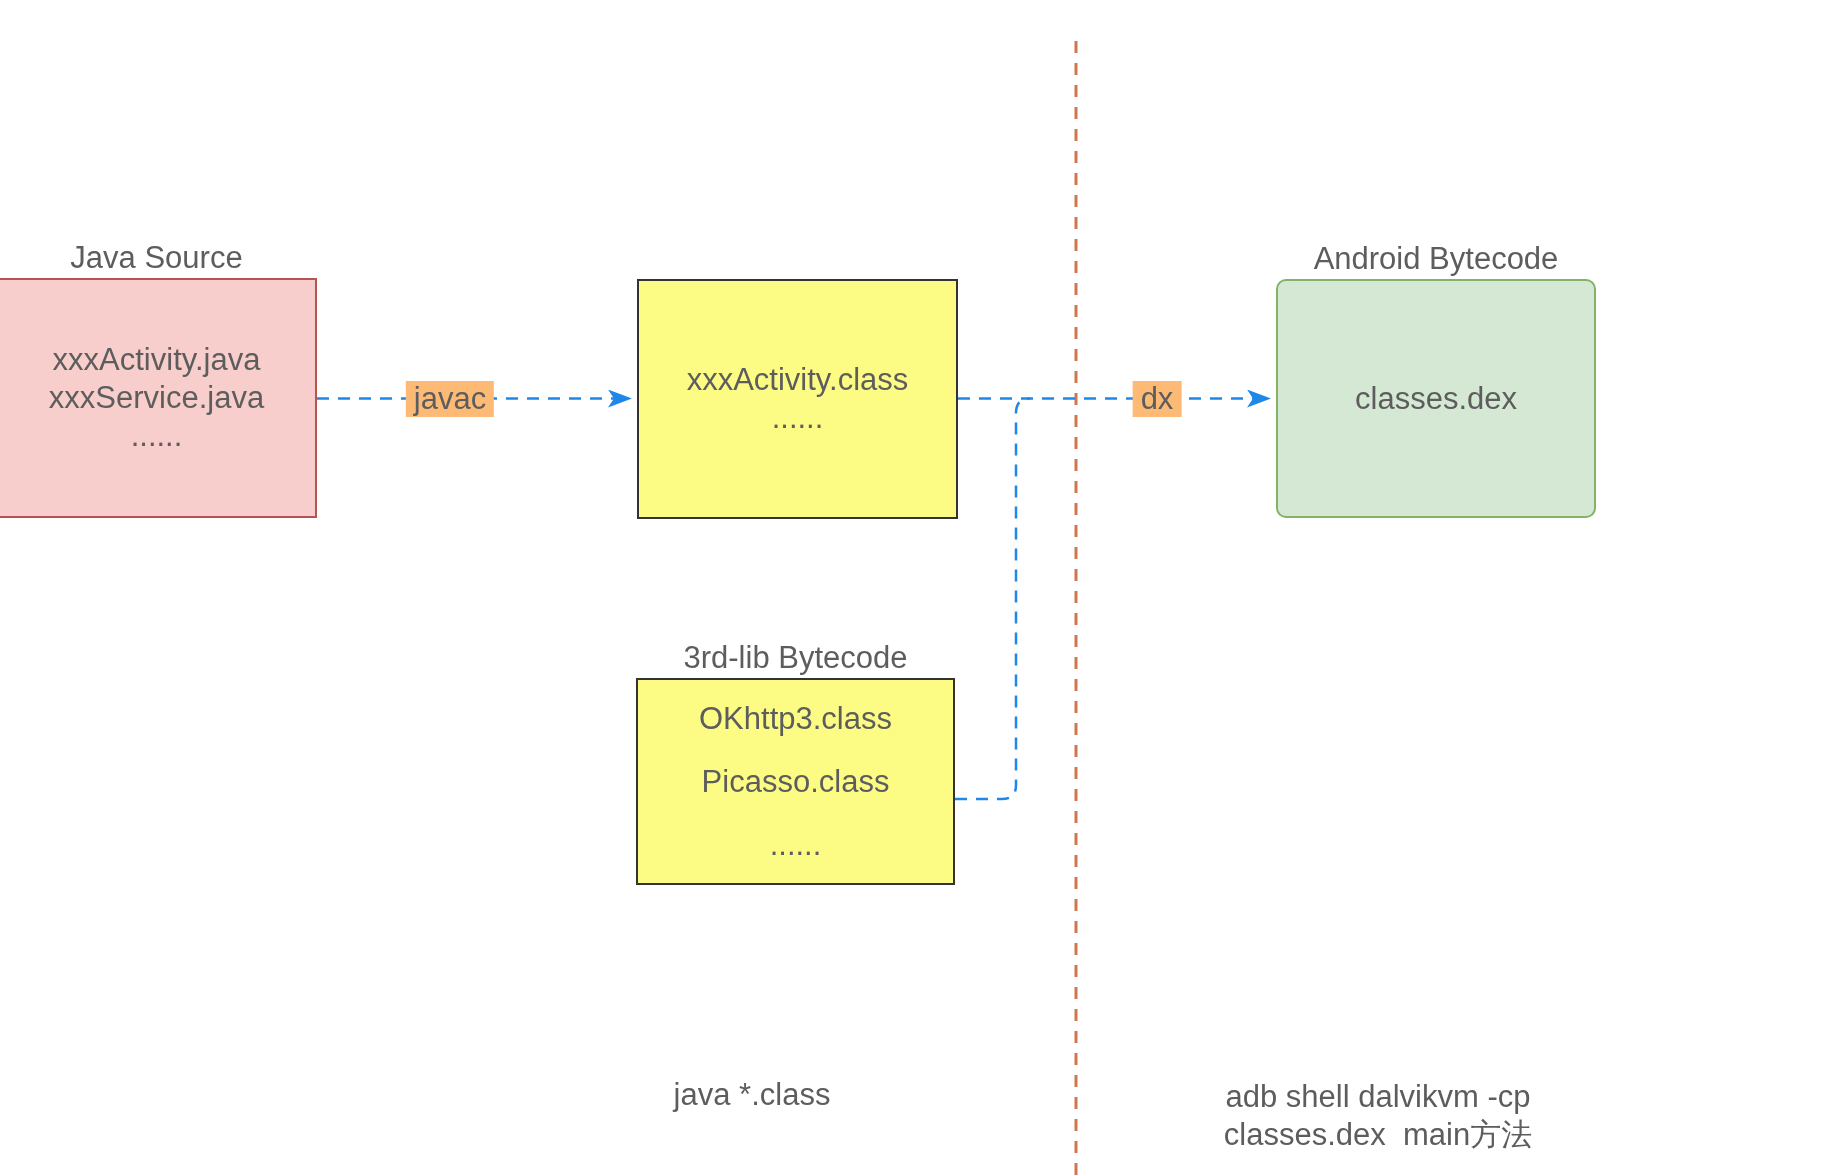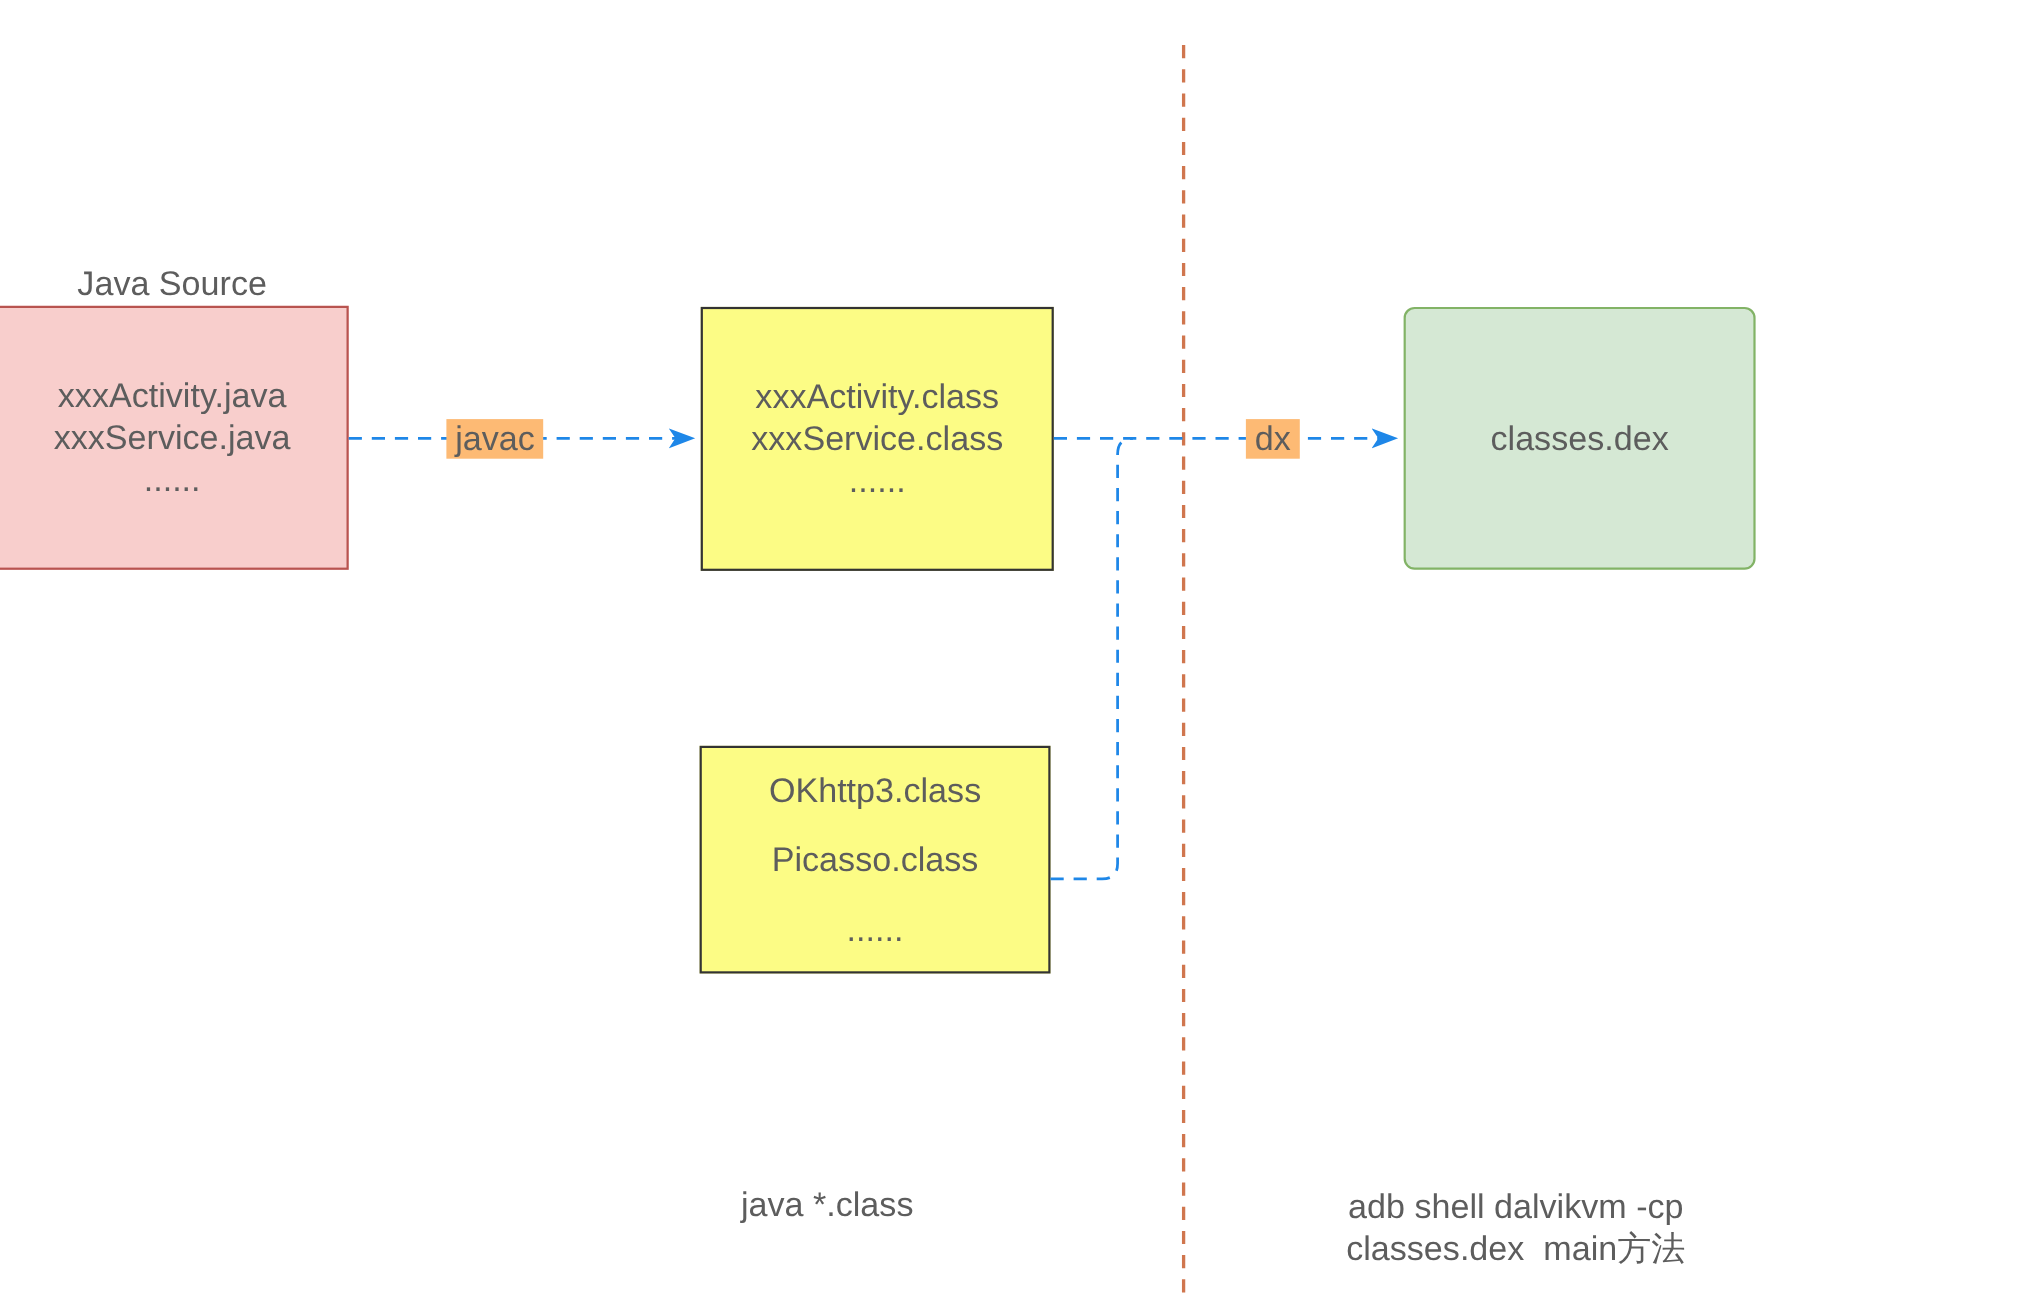--- a/index.html
+++ b/index.html
@@ -75,30 +75,31 @@
     <line class="edge-orange" x1="1076" y1="0" x2="1076" y2="1160"></line>
 
     <line class="edge-blue" x1="317" y1="357.5" x2="632" y2="357.5" marker-end="url(#arrow)"></line>
 
     <line class="edge-blue" x1="958" y1="357.5" x2="1271" y2="357.5" marker-end="url(#arrow)"></line>
 
     <path class="edge-blue" d="M 955 758 L 1002 758 Q 1016 758 1016 744 L 1016 372 Q 1016 357.5 1030 357.5"></path>
   </svg>
 
   <div class="box-label" id="label-java-source">Java Source</div>
+  <div class="box-label" id="label-third-lib">3rd-lib Bytecode</div>
+  <div class="box-label" id="label-android-bytecode">Android Bytecode</div>
 
   <div class="node pink" id="node-java-source">
     <div>xxxActivity.java</div>
     <div>xxxService.java</div>
     <div>......</div>
   </div>
 
   <div class="node yellow" id="node-java-bytecode">
     <div>xxxActivity.class</div>
-    <div>xxxService.class</div>
     <div>......</div>
   </div>
 
   <div class="node yellow" id="node-third-lib">
     <div>OKhttp3.class</div>
     <div>Picasso.class</div>
     <div>......</div>
   </div>
 
   <div class="node green" id="node-android-bytecode">

